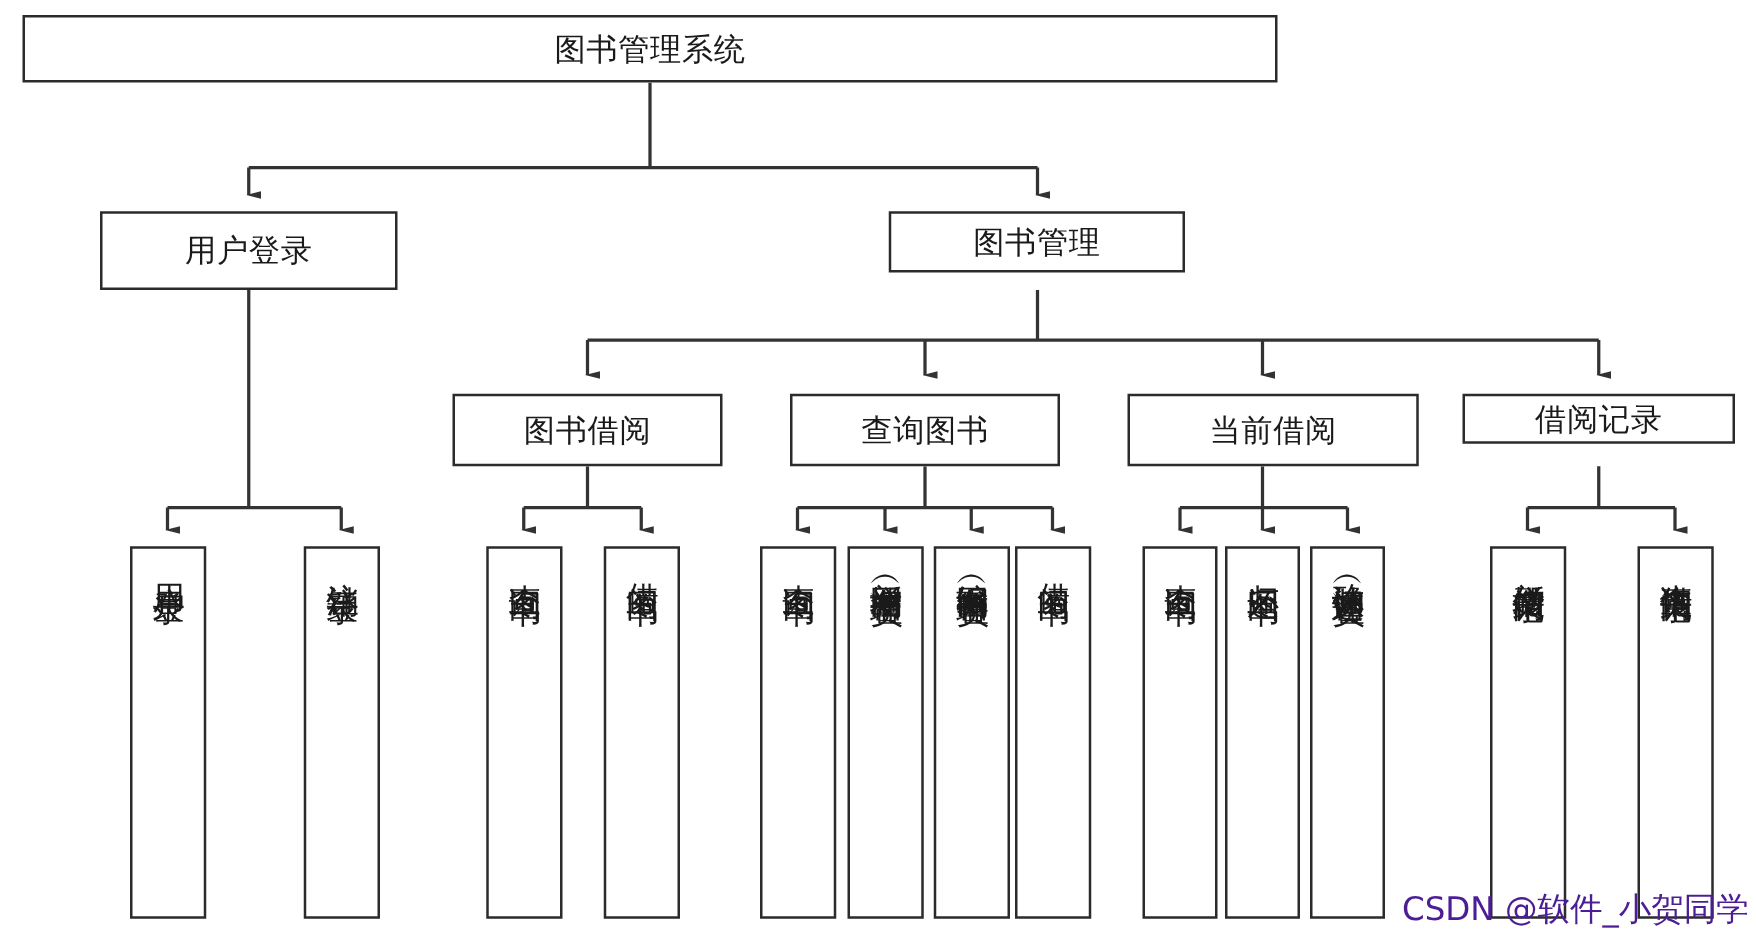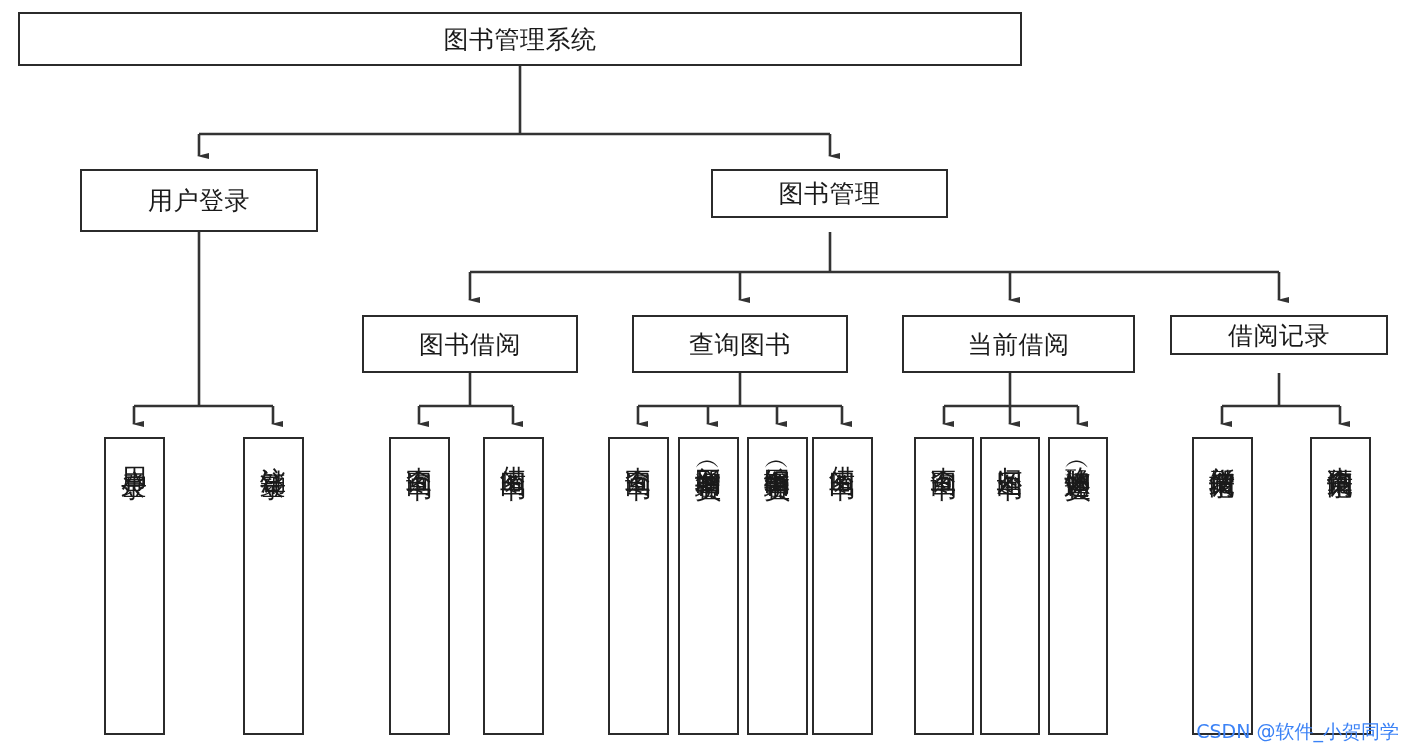--- a/index.html
+++ b/index.html
@@ -66,22 +66,22 @@
     white-space: nowrap;
     height: auto;
   }
   .node.v.tall .node-label {
     letter-spacing: 1.5px;
   }
   .watermark {
     position: absolute;
     right: 6px;
     bottom: 2px;
-    font-size: 19px;
-    color: #3b82f6;
+    font-size: 26px;
+    color: #4c1d95;
     white-space: nowrap;
     font-family: "DejaVu Sans", "Liberation Sans", sans-serif;
   }
 </style>
 </head>
 <body>
 
 <div id="diagram-root">
 
   <svg class="wires" viewBox="0 0 1405 747" xmlns="http://www.w3.org/2000/svg">

